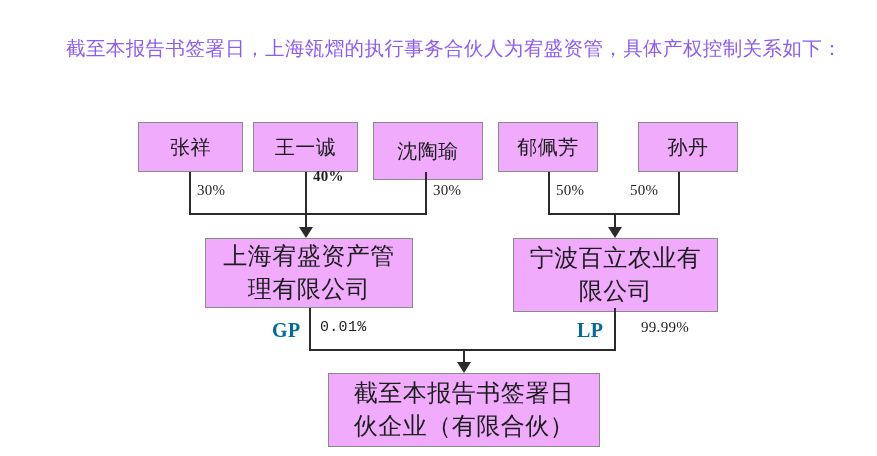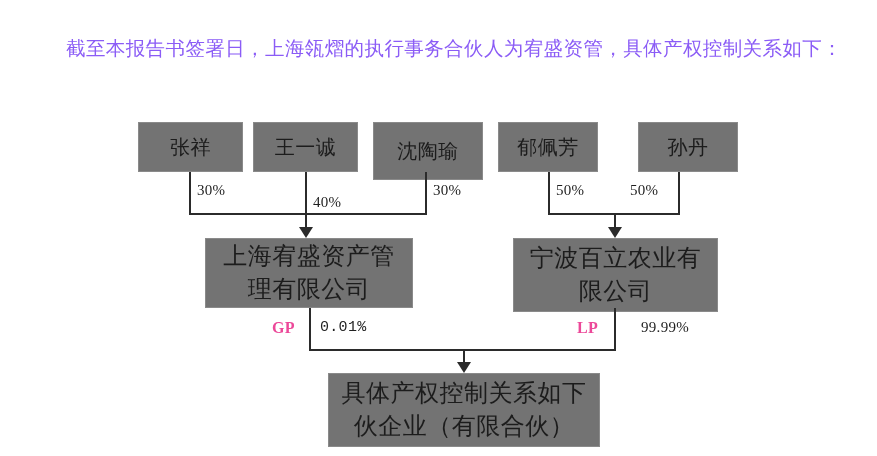--- a/index.html
+++ b/index.html
@@ -36,21 +36,21 @@
     position: absolute;
     left: 0;
     top: 100px;
     width: 877px;
     height: 356px;
   }
   .node {
     position: absolute;
     box-sizing: border-box;
     border: 1.4px solid #8a8a8a;
-    background: #737373;
+    background: #f0abfc;
     display: flex;
     align-items: center;
     justify-content: center;
     text-align: center;
     font-size: 20px;
     line-height: 31px;
     color: #1c1c1c;
     letter-spacing: 0.5px;
   }
   .node.two-line { font-size: 24px; line-height: 33px; }
@@ -80,23 +80,23 @@
     position: absolute;
     font-size: 15px;
     color: #1f1f1f;
     letter-spacing: 0.3px;
     white-space: nowrap;
     font-family: "Liberation Serif", "DejaVu Serif", serif;
     text-align: center;
   }
   .roleLabel {
     position: absolute;
-    font-size: 16px;
+    font-size: 20px;
     font-weight: bold;
-    color: #ec4899;
+    color: #0369a1;
     letter-spacing: 0.4px;
     white-space: nowrap;
   }
 </style>
 </head>
 <body>
 
 <div id="page">
 
   <p class="para"><span class="indent"></span><span>截至本报告书签署日，上海瓴熠的执行事务合伙人为宥盛资管，具体产权控制关系如下：</span></p>
@@ -134,21 +134,21 @@
     <div class="vline" style="left:305px; top:113px; height:17px;"></div>
     <div class="arrow" style="left:299px; top:127px;"></div>
 
     <div class="vline" style="left:548px; top:72px; height:42px;"></div>
     <div class="vline" style="left:678px; top:72px; height:42px;"></div>
     <div class="hline" style="left:548px; top:113px; width:132px;"></div>
     <div class="vline" style="left:614px; top:113px; height:17px;"></div>
     <div class="arrow" style="left:608px; top:127px;"></div>
 
     <div class="pct" style="left:197px; top:82px;">30%</div>
-    <div class="pct" style="left:313px; top:94px;">40%</div>
+    <div class="pct" style="left:313px; top:68px;font-weight:bold;">40%</div>
     <div class="pct" style="left:433px; top:82px;">30%</div>
     <div class="pct" style="left:556px; top:82px;">50%</div>
     <div class="pct" style="left:630px; top:82px;">50%</div>
 
     <div class="node two-line" style="left:205px; top:138px; width:208px; height:70px;">
       <span class="txt">
         <span>上海宥盛资产管</span><br>
         <span>理有限公司</span>
       </span>
     </div>
@@ -167,19 +167,19 @@
     <div class="arrow" style="left:457px; top:262px;"></div>
 
     <div class="roleLabel" style="left:272px; top:219px;">GP</div>
     <div class="pct" style="left:320px; top:219px;font-family:Liberation Mono, monospace;">0.01%</div>
 
     <div class="roleLabel" style="left:577px; top:219px;">LP</div>
     <div class="pct" style="left:641px; top:219px;">99.99%</div>
 
     <div class="node two-line" style="left:328px; top:273px; width:272px; height:74px;">
       <span class="txt">
-        <span>具体产权控制关系如下</span><br>
+        <span>截至本报告书签署日</span><br>
         <span>伙企业（有限合伙）</span>
       </span>
     </div>
 
   </div>
 </div>
 
 </body></html>

